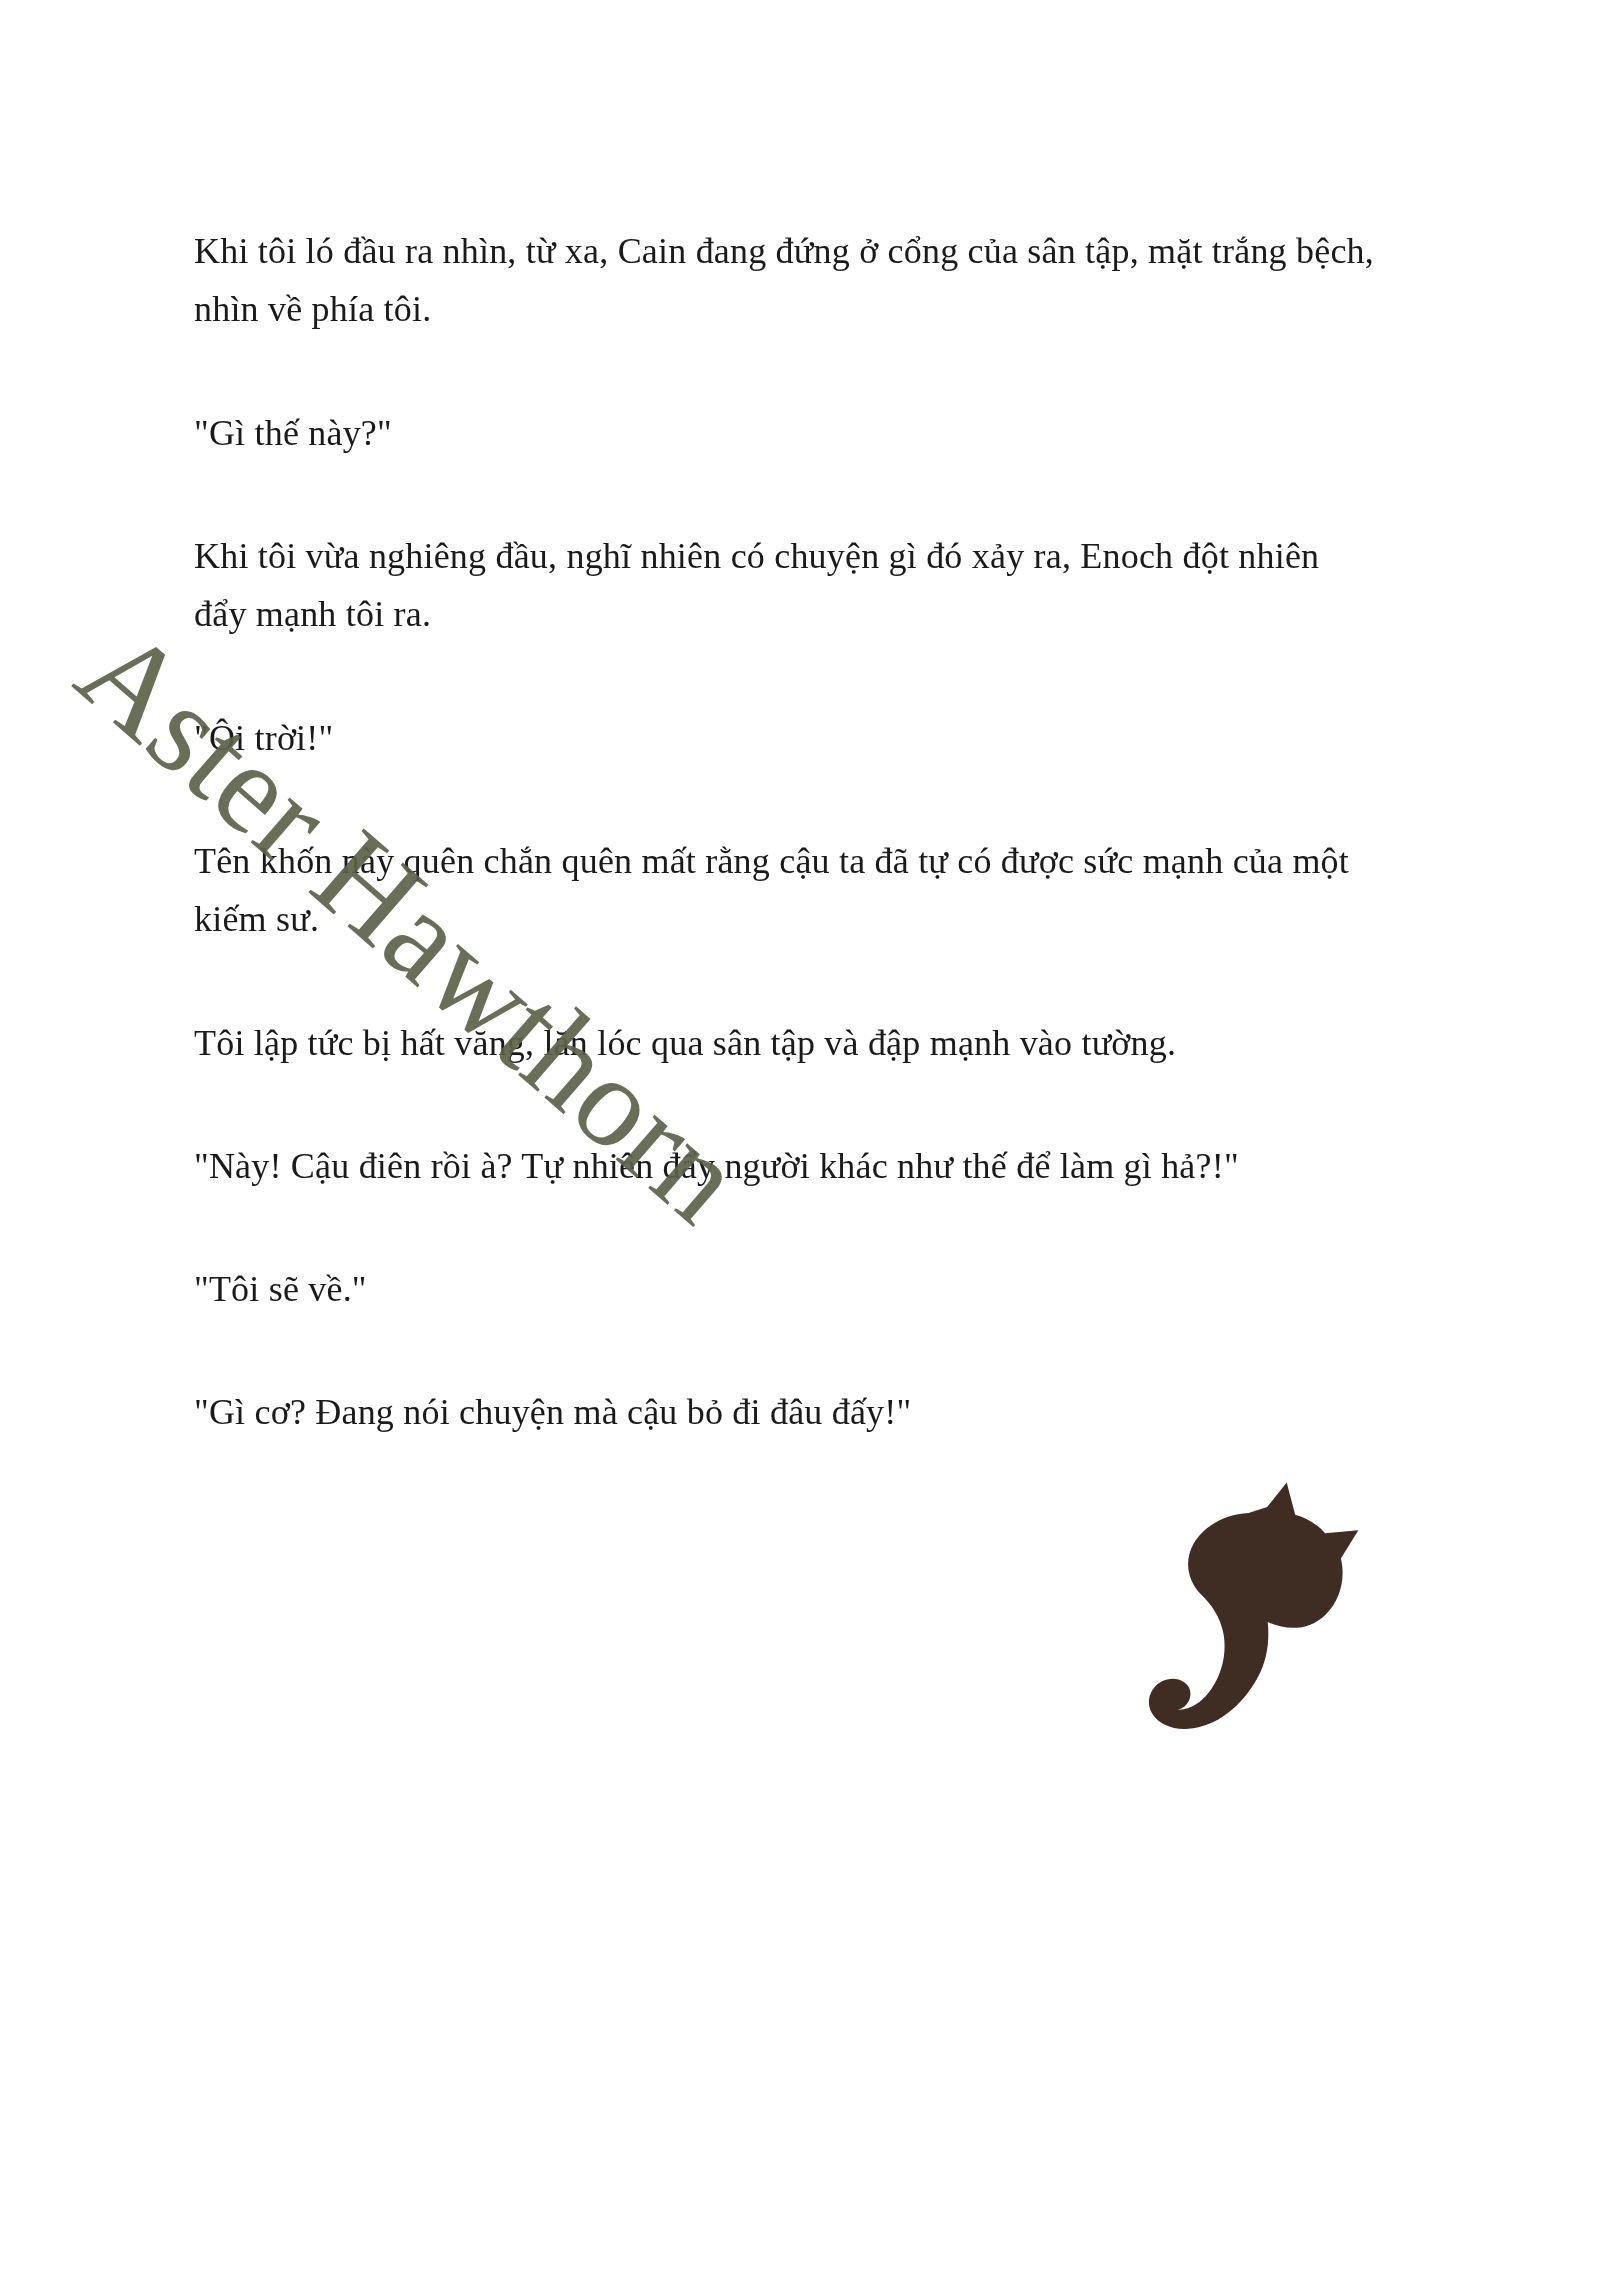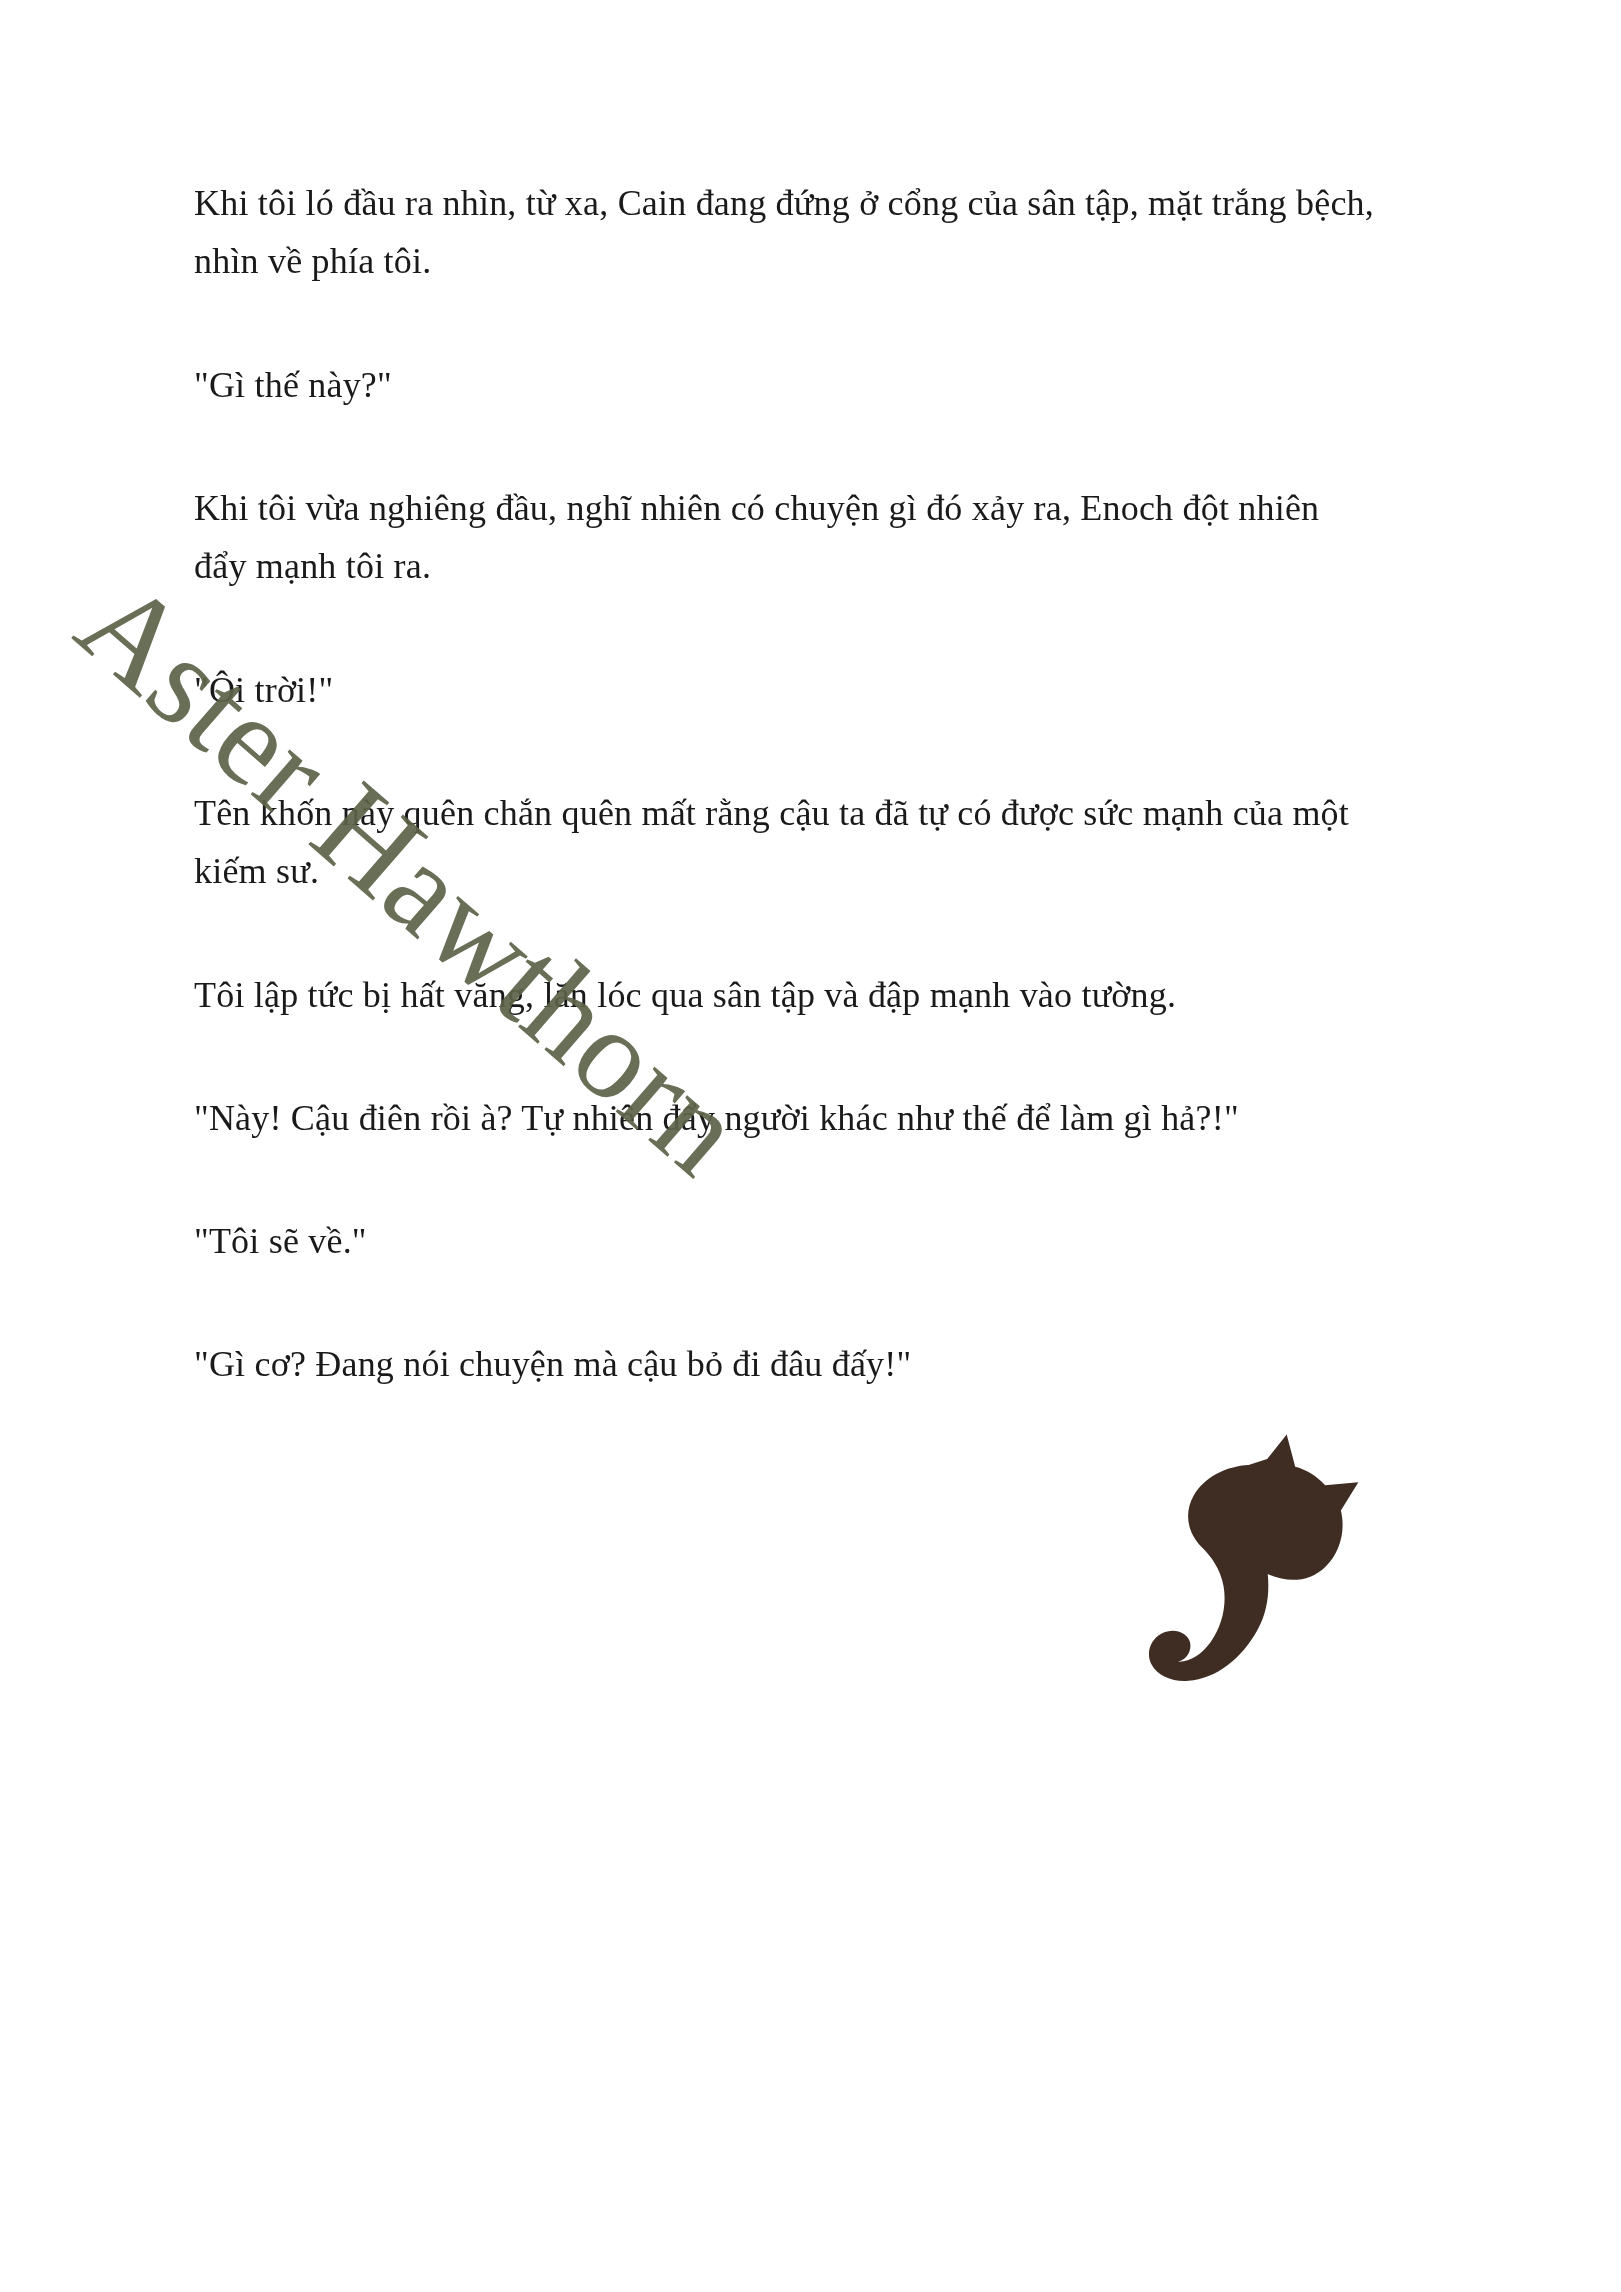--- a/index.html
+++ b/index.html
@@ -7,20 +7,21 @@
     padding: 0;
     background: #ffffff;
   }
   .page {
     position: relative;
     width: 1621px;
     height: 2114px;
     background: #ffffff;
     overflow: hidden;
     font-family: "Liberation Serif", serif;
+    margin-top: 48px;
   }
   .content {
     position: absolute;
     left: 194px;
     top: 174px;
     width: 1215px;
   }
   .para {
     font-size: 36px;
     line-height: 1.62;

